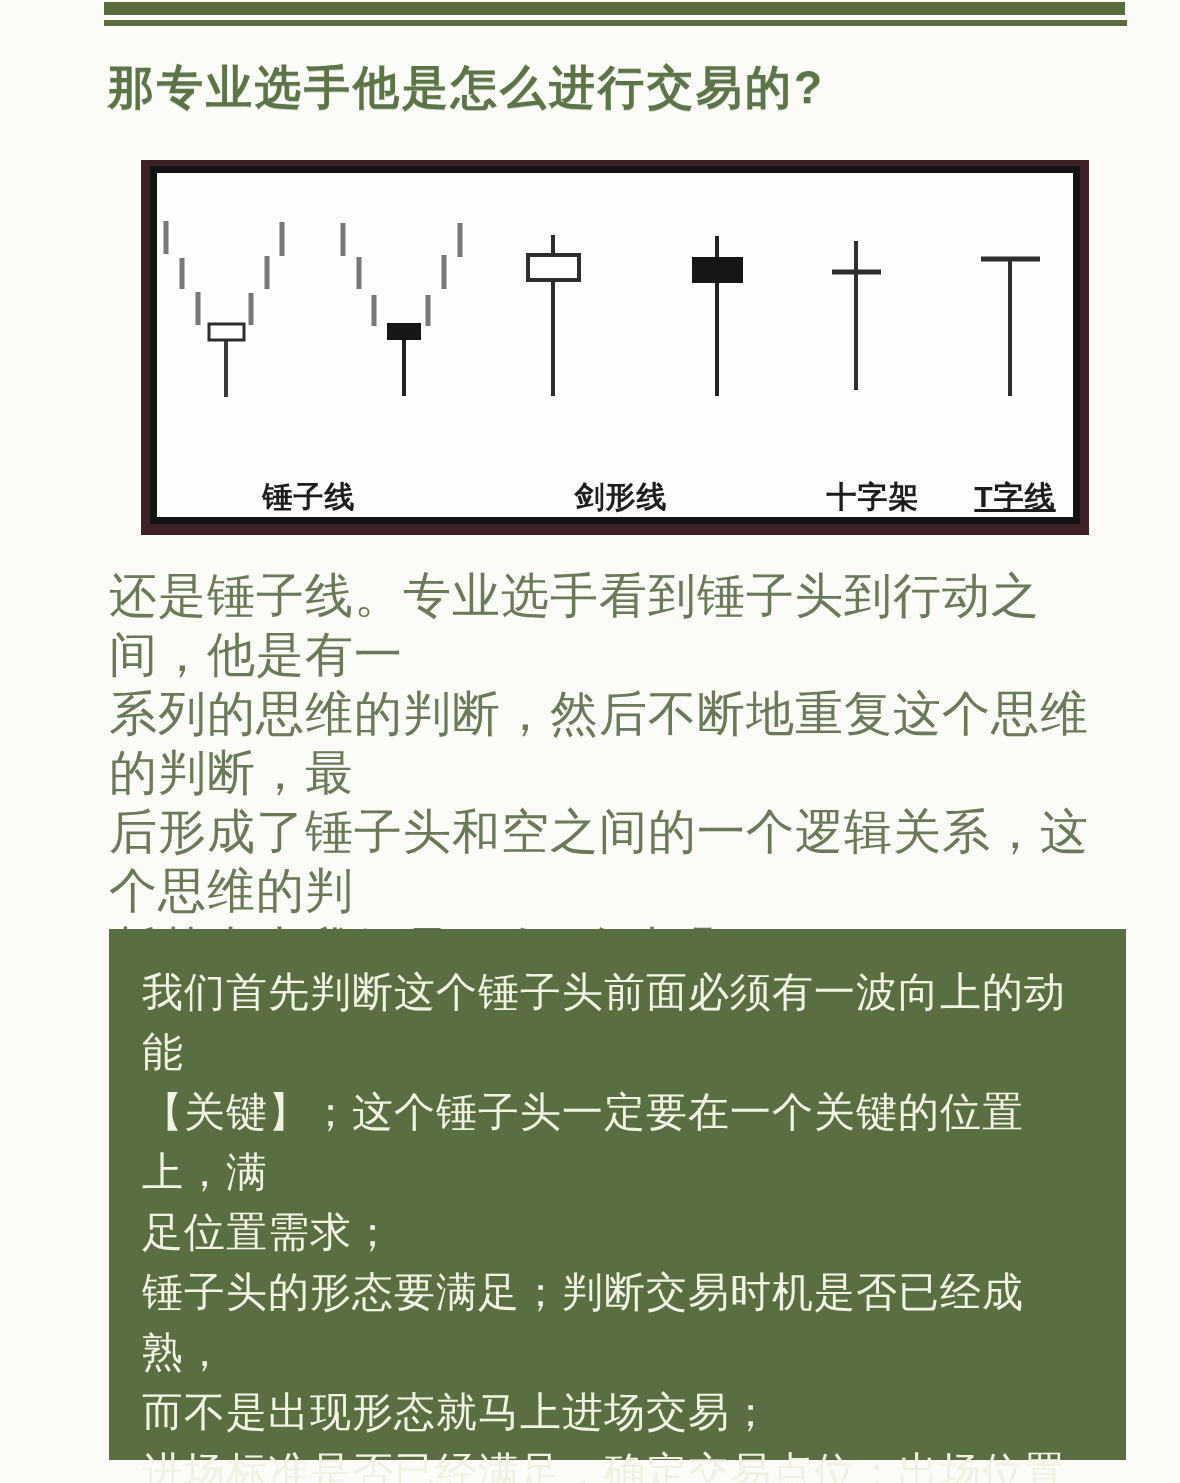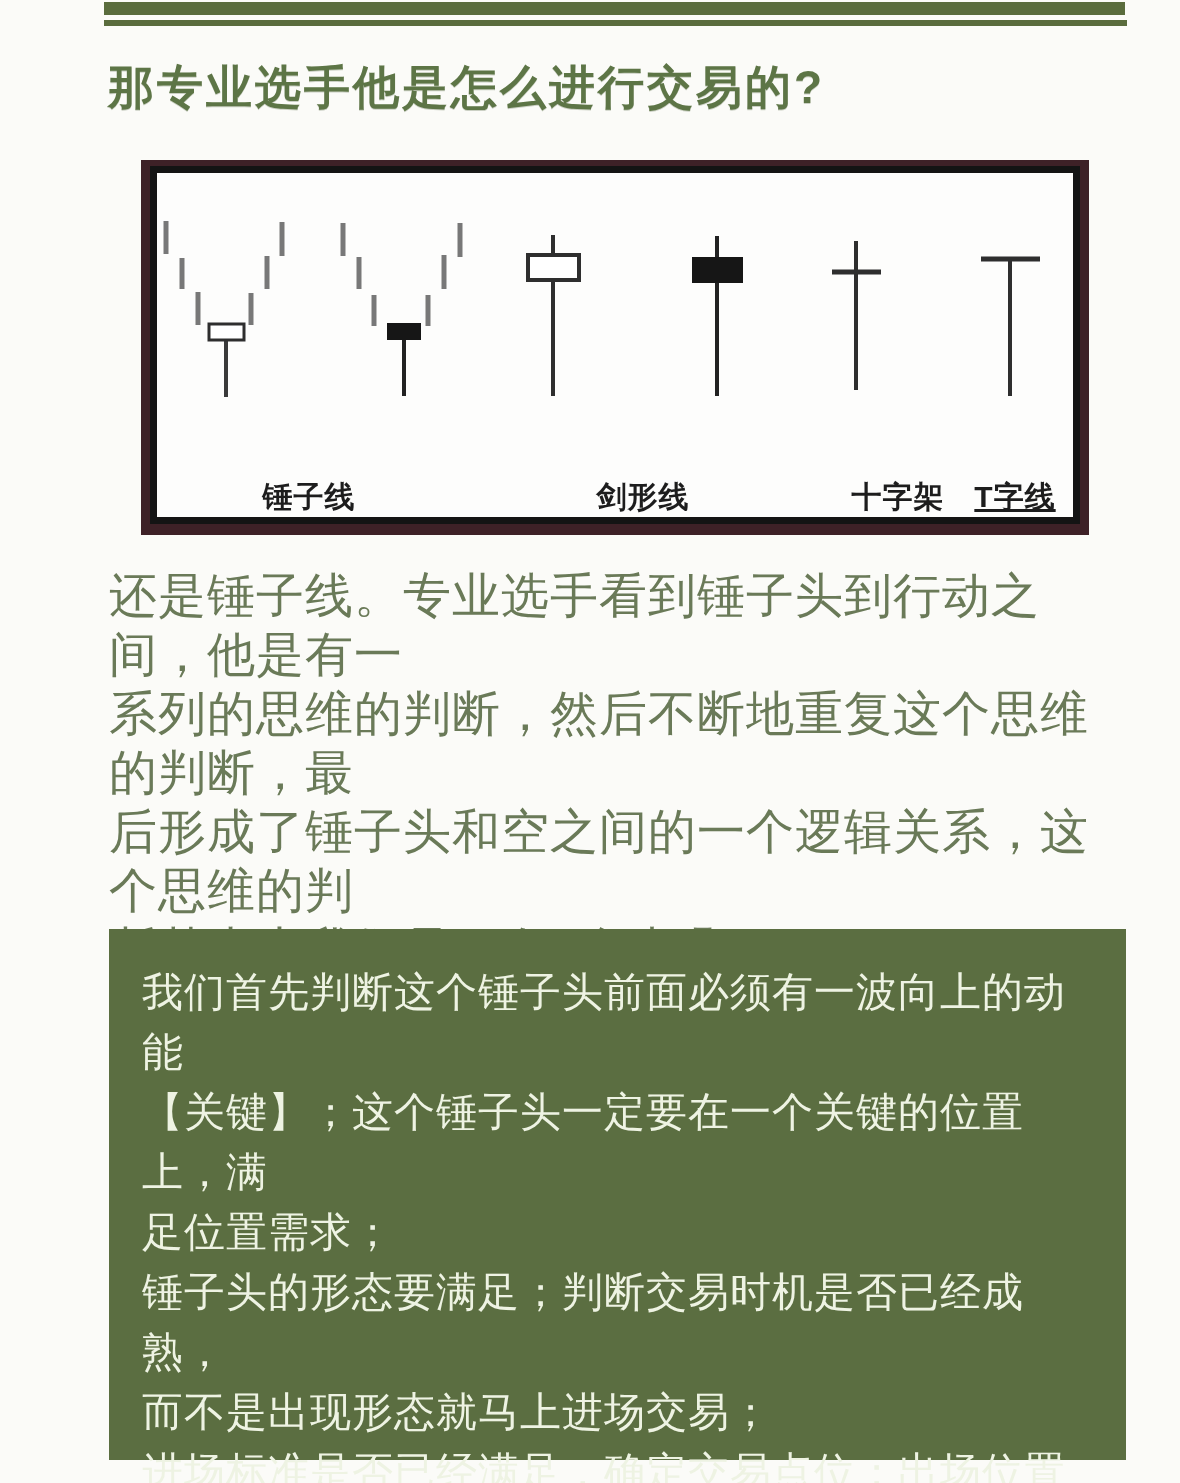--- a/index.html
+++ b/index.html
@@ -41,22 +41,22 @@
     border:7px solid var(--figure-frame-black,#141414);
     box-sizing:border-box;
   }
   .fig-svg{position:absolute;left:112px;top:160px;}
   .fig-label{
     position:absolute;top:477px;transform:translateX(-50%);
     font-size:30px;font-weight:700;color:#1d1d1d;letter-spacing:1px;
     white-space:nowrap;
   }
   .fig-label.l1{left:280px;}
-  .fig-label.l2{left:614px;}
-  .fig-label.l3{left:869px;}
+  .fig-label.l2{left:592px;}
+  .fig-label.l3{left:844px;}
   .fig-label.l4{left:986px;text-decoration:underline;}
 
   .intro{
     position:absolute;left:80px;top:566px;width:1020px;
     font-size:48px;line-height:59px;letter-spacing:1px;
     color:var(--body-text-green,#6a7a58);
     white-space:pre-line;
   }
 
   .h2{

